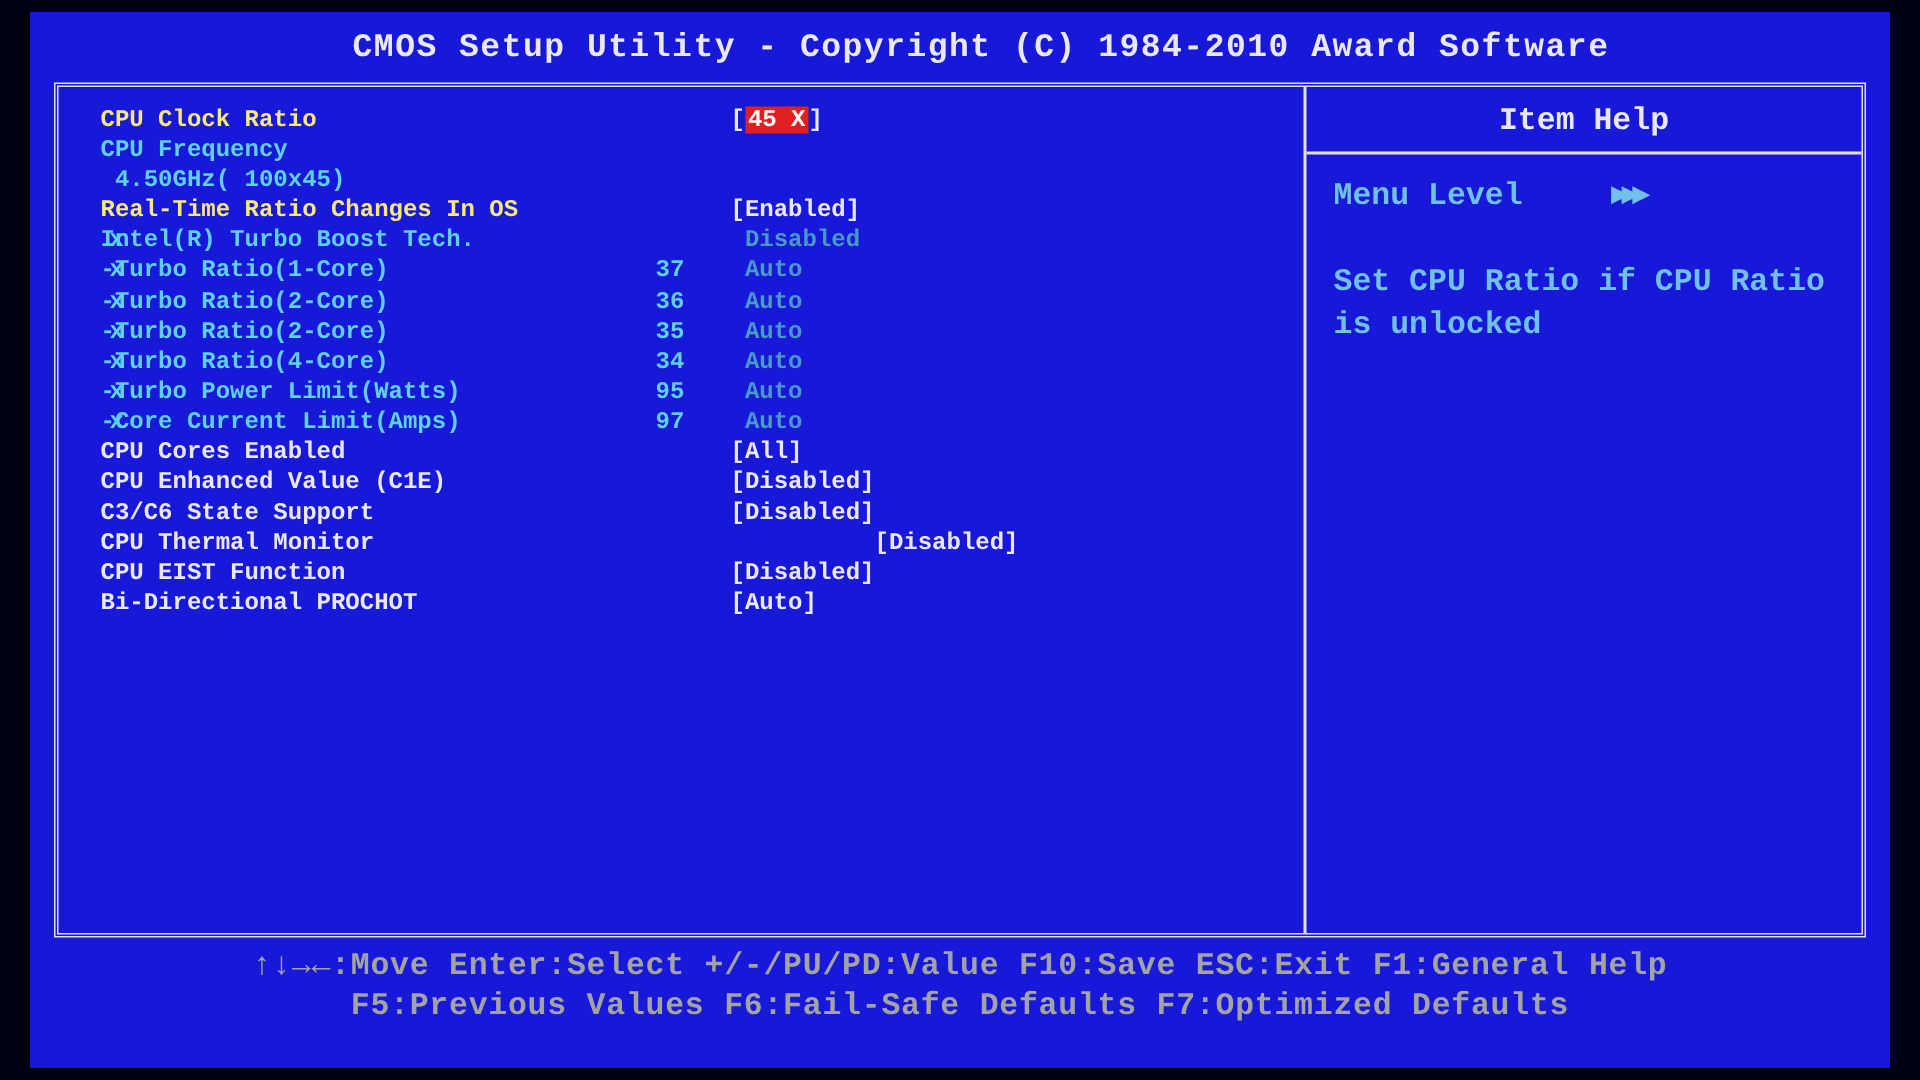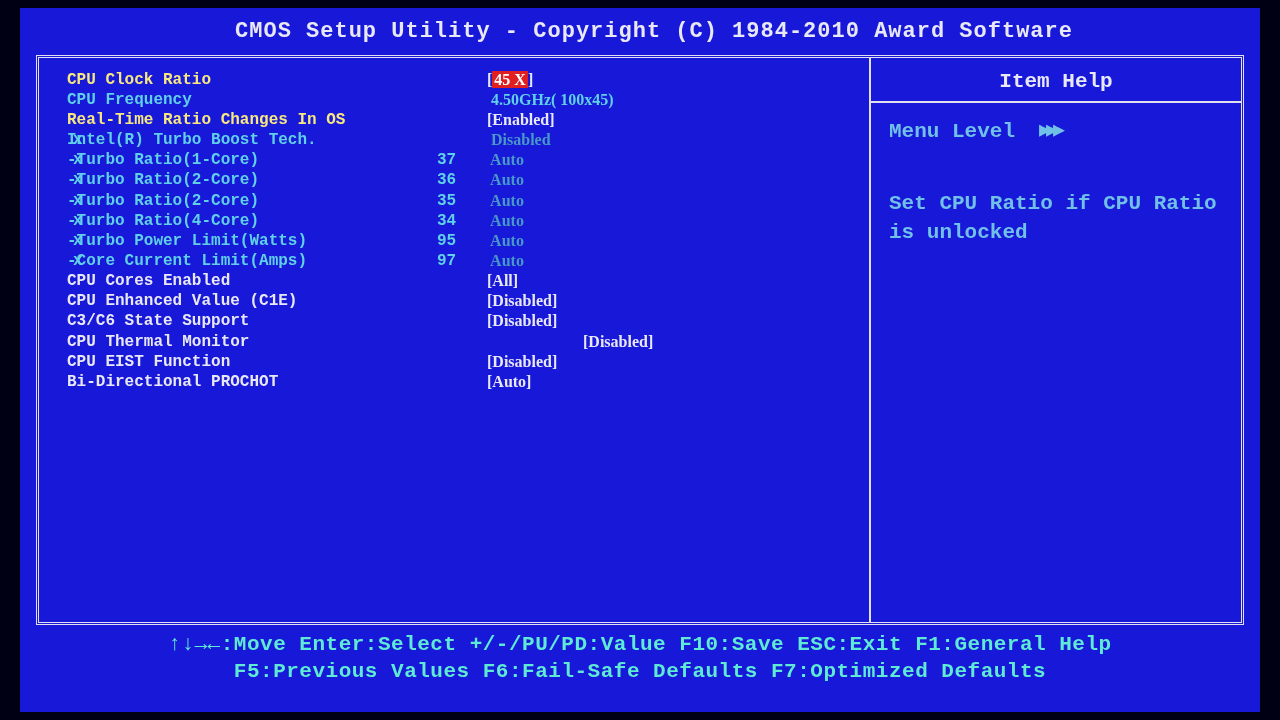--- a/index.html
+++ b/index.html
@@ -65,77 +65,77 @@
   }
   .help-body {
     padding: 14px 18px;
     color: #70c0e8;
     font-size: 21px;
     line-height: 1.4;
   }
   .menu-level {
     display: flex;
     align-items: center;
-    margin-bottom: 43px;
+    margin-bottom: 28px;
+    gap: 35px;
   }
   .arrows {
     margin-left: 24px;
     font-size: 20px;
     letter-spacing: -5px;
   }
   .row {
     display: flex;
     white-space: pre;
   }
   .label {
     width: 370px;
   }
   .num {
     width: 50px;
   }
   .val {
     flex: 1;
-    font-family: Liberation Serif, serif;
   }
   .yellow { color: #f8e880; }
   .cyan { color: #60d0e8; }
   .cyan-dim { color: #4898c8; }
   .white { color: #e8e8f8; }
   .highlight {
     background: #e02020;
     color: #ffffff;
     padding: 0 2px;
   }
   .marker {
     position: absolute;
     left: 6px;
     color: #60d0e8;
     margin-left: 0;
   }
   .footer {
     text-align: center;
-    color: #5eead4;
+    color: #a3a3a3;
     font-size: 21px;
     padding: 4px 16px;
     line-height: 1.3;
     letter-spacing: 0.5px;
   }
 </style>
 </head>
 <body>
 
 <div class="screen">
   <div class="header">
     <div>CMOS Setup Utility - Copyright (C) 1984-2010 Award Software</div>
   </div>
 
   <div class="frame">
     <div class="main-panel" id="settings-panel">
         <div class="row" style="position: relative;"><span class="label yellow">CPU Clock Ratio</span><span class="num white"></span><span class="val"><span class="white">[</span><span class="highlight">45 X</span><span class="white">]</span></span></div>
-        <div class="row" style="position: relative;"><span class="label cyan">CPU Frequency</span><span class="num cyan"></span><span class="val"><span class="cyan"> 4.50GHz( 100x45)</span></span></div>
+        <div class="row" style="position: relative; flex-direction: column;"><span class="label cyan">CPU Frequency</span><span class="num cyan"></span><span class="val"><span class="cyan"> 4.50GHz( 100x45)</span></span></div>
         <div class="row" style="position: relative;"><span class="label yellow">Real-Time Ratio Changes In OS</span><span class="num white"></span><span class="val"><span class="white">[Enabled]</span></span></div>
         <div class="row" style="position: relative;"><span class="marker">x</span><span class="label cyan">Intel(R) Turbo Boost Tech.</span><span class="num cyan"></span><span class="val"><span class="cyan-dim"> Disabled</span></span></div>
         <div class="row" style="position: relative;"><span class="marker">x</span><span class="label cyan">-Turbo Ratio(1-Core)</span><span class="num cyan">37</span><span class="val"><span class="cyan-dim"> Auto</span></span></div>
         <div class="row" style="position: relative;"><span class="marker">x</span><span class="label cyan">-Turbo Ratio(2-Core)</span><span class="num cyan">36</span><span class="val"><span class="cyan-dim"> Auto</span></span></div>
         <div class="row" style="position: relative;"><span class="marker">x</span><span class="label cyan">-Turbo Ratio(2-Core)</span><span class="num cyan">35</span><span class="val"><span class="cyan-dim"> Auto</span></span></div>
         <div class="row" style="position: relative;"><span class="marker">x</span><span class="label cyan">-Turbo Ratio(4-Core)</span><span class="num cyan">34</span><span class="val"><span class="cyan-dim"> Auto</span></span></div>
         <div class="row" style="position: relative;"><span class="marker">x</span><span class="label cyan">-Turbo Power Limit(Watts)</span><span class="num cyan">95</span><span class="val"><span class="cyan-dim"> Auto</span></span></div>
         <div class="row" style="position: relative;"><span class="marker">x</span><span class="label cyan">-Core Current Limit(Amps)</span><span class="num cyan">97</span><span class="val"><span class="cyan-dim"> Auto</span></span></div>
         <div class="row" style="position: relative;"><span class="label white">CPU Cores Enabled</span><span class="num white"></span><span class="val"><span class="white">[All]</span></span></div>
         <div class="row" style="position: relative;"><span class="label white">CPU Enhanced Value (C1E)</span><span class="num white"></span><span class="val"><span class="white">[Disabled]</span></span></div>

